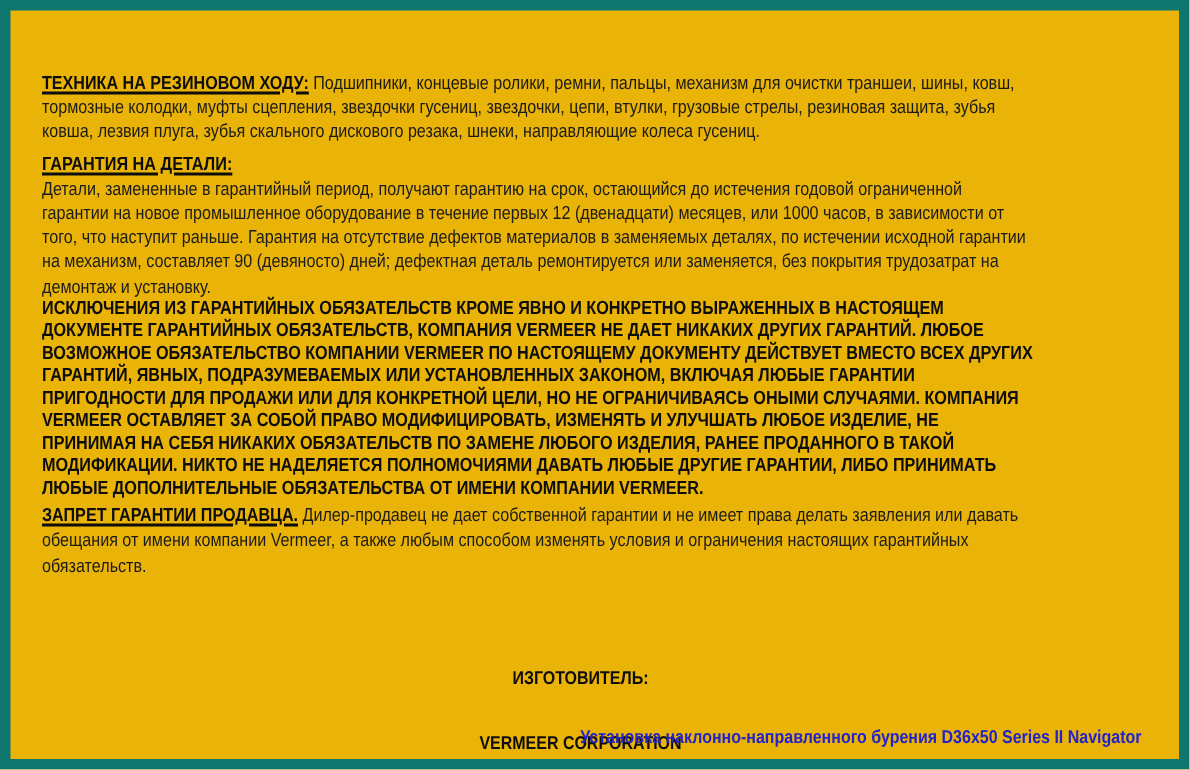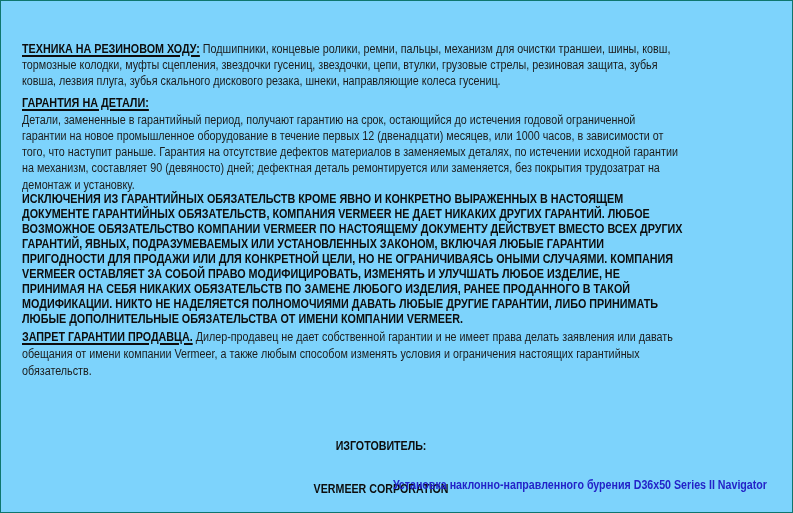--- a/index.html
+++ b/index.html
@@ -5,22 +5,22 @@
   html, body {
     margin: 0;
     padding: 0;
     background: #ffffff;
     overflow: hidden;
   }
   .page {
     position: relative;
     width: 793px;
     height: 513px;
-    background: #7dd3fc;
-    border: 1px solid #0f766e;
+    background: #eab308;
+    border: 7px solid #0f766e;
     box-sizing: border-box;
     font-family: "Liberation Sans", sans-serif;
     color: #1b1b1b;
     overflow: hidden;
   }
   .blk {
     position: absolute;
     left: 21px;
     white-space: pre;
     transform: scaleX(0.86);

